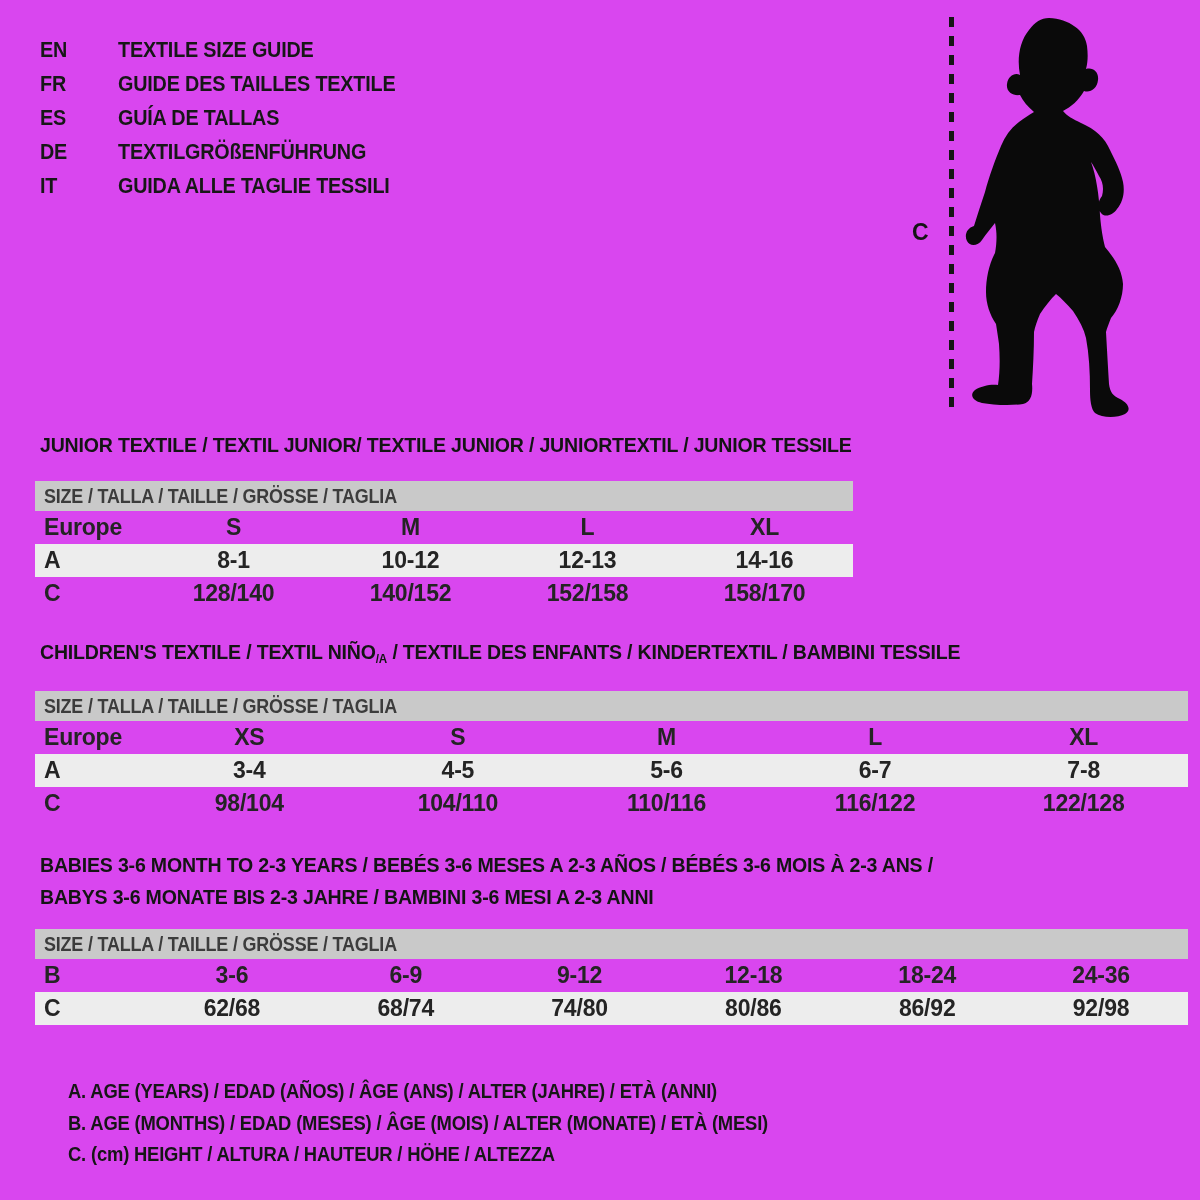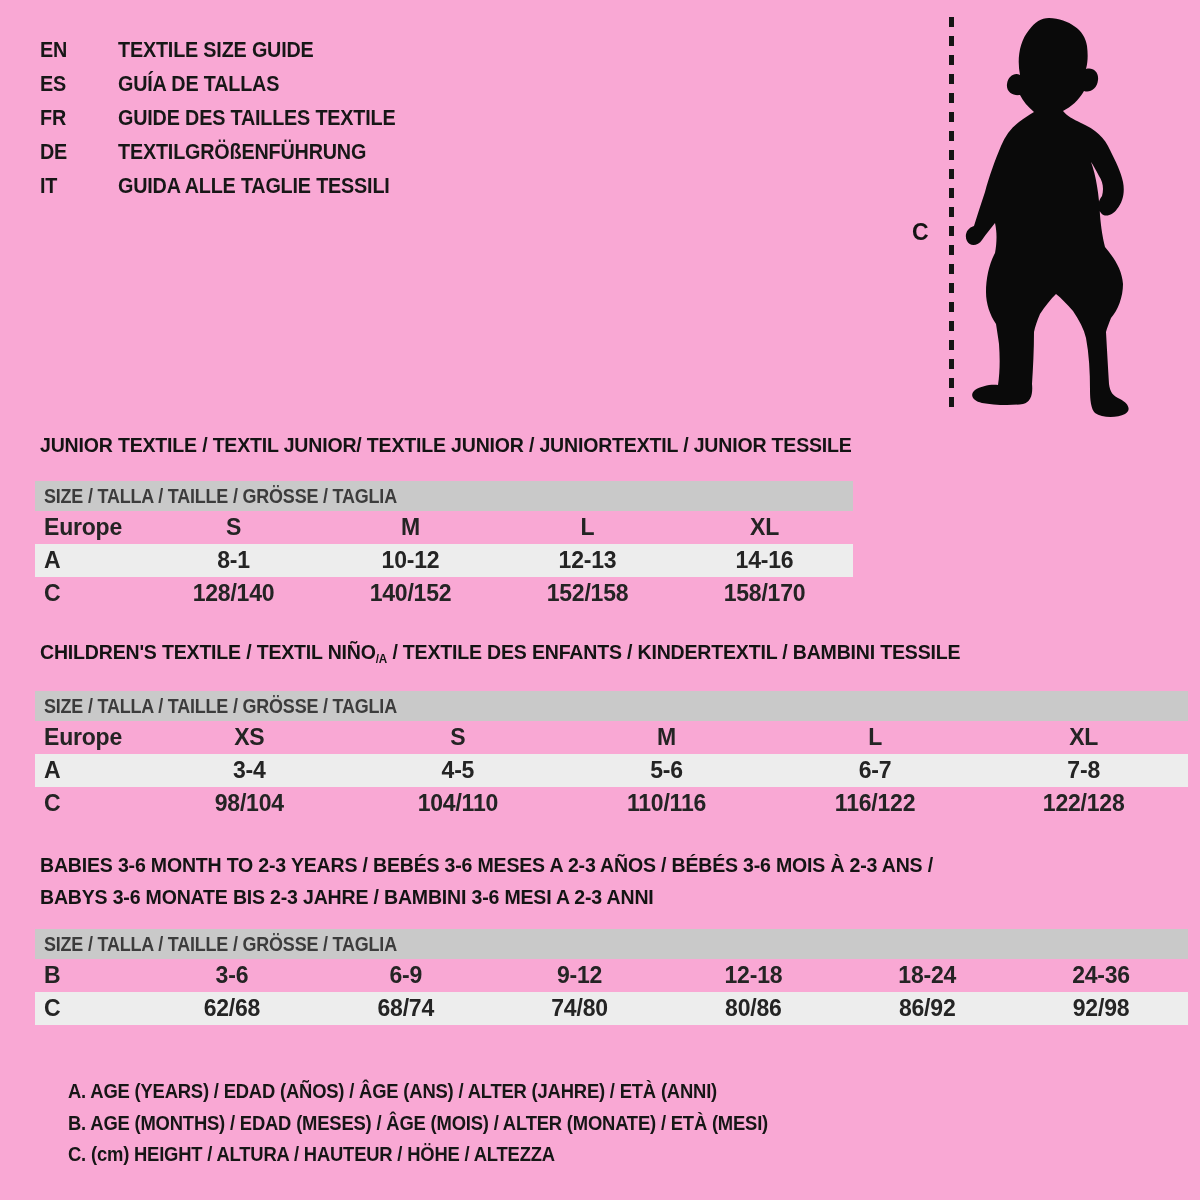--- a/index.html
+++ b/index.html
@@ -1,17 +1,17 @@
 <!DOCTYPE html>
 <html><head>
 <meta charset="utf-8">
 <style>
   html,body { margin:0; padding:0; }
   body { width:1200px; height:1200px; background:#ffffff; font-family:"Liberation Sans","DejaVu Sans",sans-serif; }
-  #canvas { position:relative; width:1200px; height:1200px; background:#f9a8d4; overflow:hidden; color:#1c1c1c; }
+  #canvas { position:relative; width:1200px; height:1200px; background:#d946ef; overflow:hidden; color:#1c1c1c; }
 
   
   .cond { display:inline-block; transform:scaleX(0.92); transform-origin:0 50%; white-space:nowrap; }
 
   
   .langs { position:absolute; left:40px; top:33px; }
   .lang-row { display:flex; height:34px; align-items:center; font-size:21.5px; font-weight:700; letter-spacing:-0.2px; color:#171717; }
   .lang-code { width:78px; }
 
   
@@ -44,26 +44,26 @@
 <body>
 
 <div id="canvas">
 
   <div class="langs">
     <div class="lang-row">
       <span class="lang-code cond">EN</span>
       <span class="cond">TEXTILE SIZE GUIDE</span>
     </div>
     <div class="lang-row">
+      <span class="lang-code cond">FR</span>
+      <span class="cond">GUIDE DES TAILLES TEXTILE</span>
+    </div>
+    <div class="lang-row">
       <span class="lang-code cond">ES</span>
       <span class="cond">GUÍA DE TALLAS</span>
-    </div>
-    <div class="lang-row">
-      <span class="lang-code cond">FR</span>
-      <span class="cond">GUIDE DES TAILLES TEXTILE</span>
     </div>
     <div class="lang-row">
       <span class="lang-code cond">DE</span>
       <span class="cond">TEXTILGRÖßENFÜHRUNG</span>
     </div>
     <div class="lang-row">
       <span class="lang-code cond">IT</span>
       <span class="cond">GUIDA ALLE TAGLIE TESSILI</span>
     </div>
   </div>

